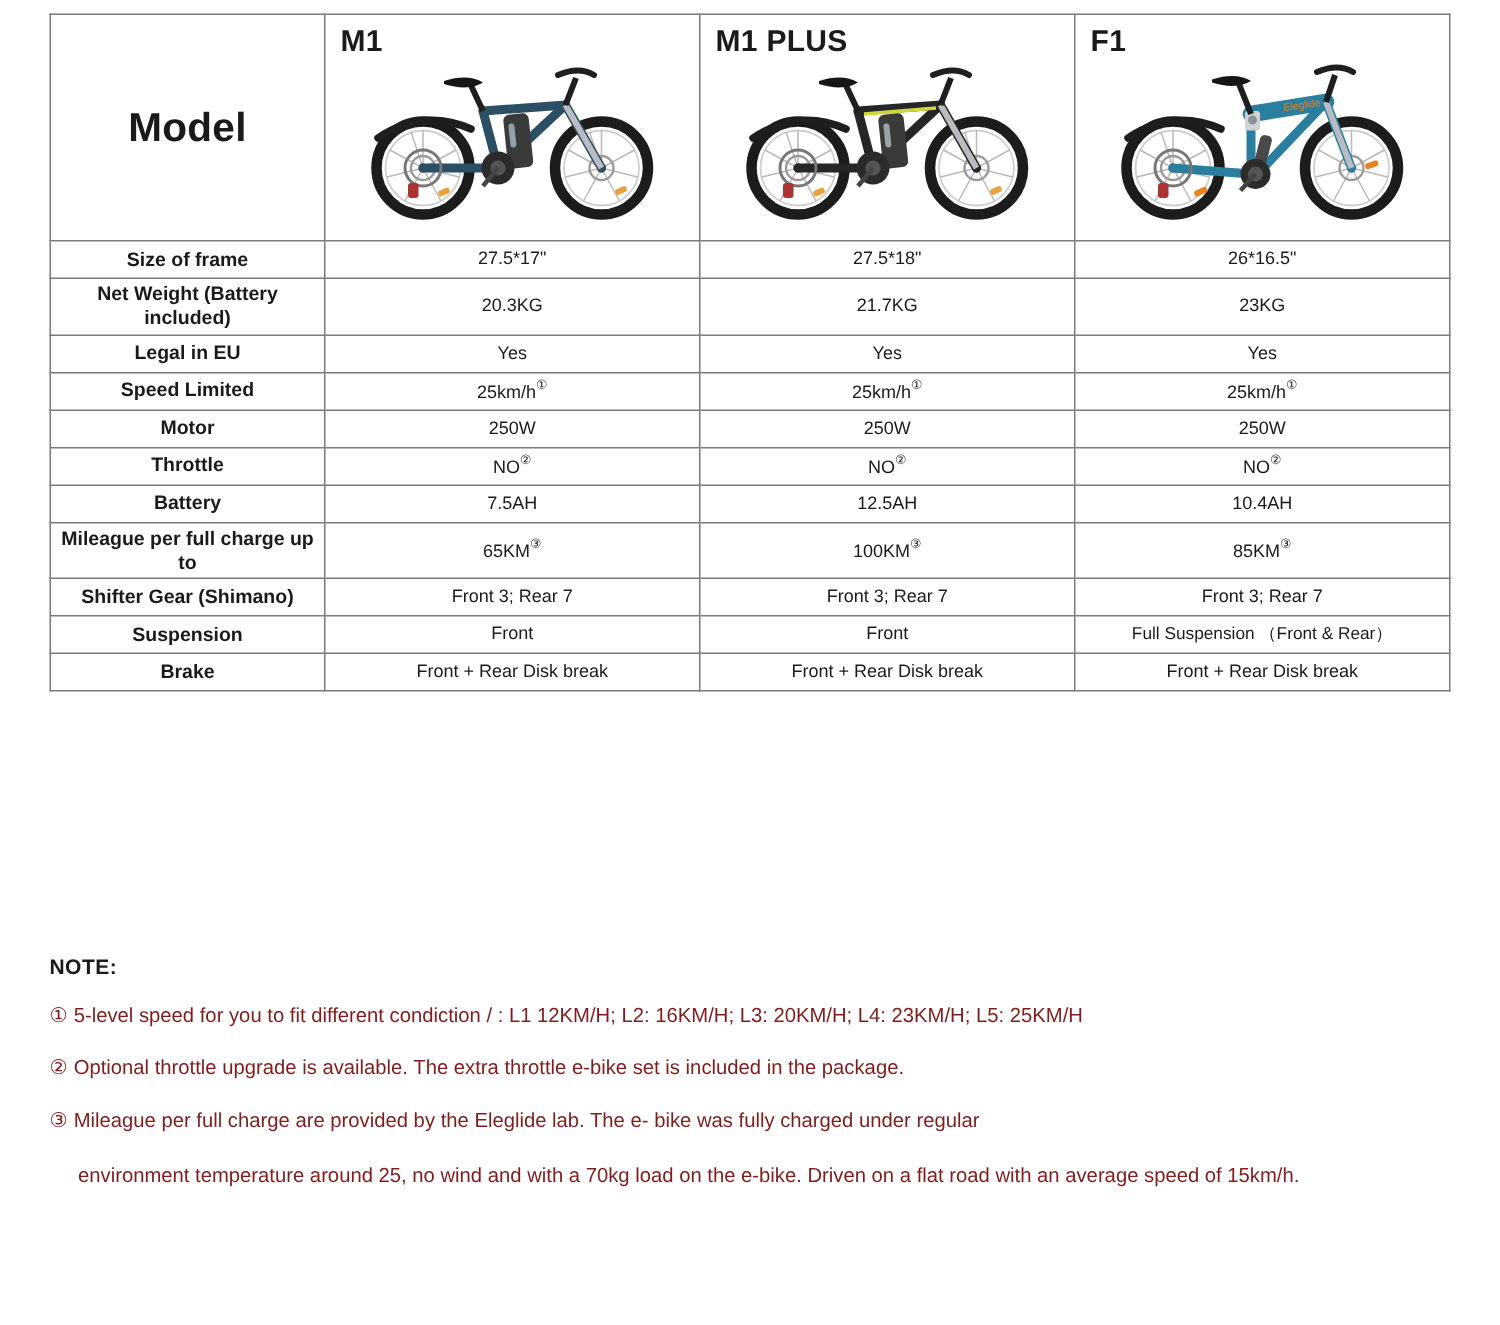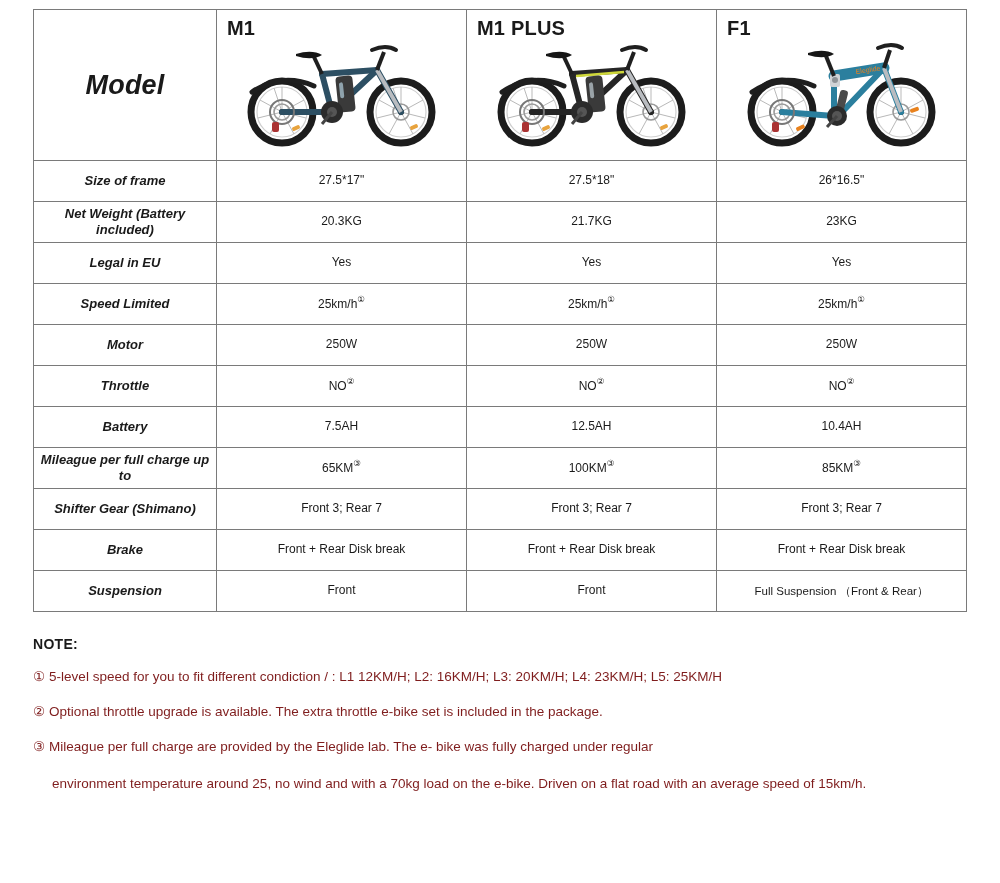--- a/index.html
+++ b/index.html
@@ -20,21 +20,21 @@
     width: 933px;
     border-collapse: collapse;
     table-layout: fixed;
   }
   .spec-table td {
     border: 1px solid #7a7a7a;
     padding: 0;
     vertical-align: middle;
     text-align: center;
   }
-  .col-label  { width: 183px; font-style: italic; }
+  .col-label  { width: 183px; }
   .col-model  { width: 250px; }
 
   
   .hdr-row td { height: 151px; position: relative; }
   .model-word {
     font-size: 27px;
     font-weight: bold;
     letter-spacing: .2px;
   }
   .model-cell { position: relative; }
@@ -47,21 +47,21 @@
     line-height: 1;
   }
   .bike-wrap {
     position: absolute;
     left: 0; right: 0; top: 12px; bottom: 4px;
     display: flex; align-items: center; justify-content: center;
   }
   .bike-svg { display:block; }
 
   
-  .spec-row td { height: 41px; text-align: center; }
+  .spec-row td { height: 25px; text-align: center; }
   .rowlabel {
     font-size: 13px;
     font-weight: bold;
     line-height: 1.25;
     padding: 2px 6px;
   }
   .cellval {
     font-size: 12px;
     font-weight: normal;
     line-height: 1.3;
@@ -436,45 +436,45 @@
         <td class="col-model">
             <div class="cellval">Front 3; Rear 7</div>
           </td>
         <td class="col-model">
             <div class="cellval">Front 3; Rear 7</div>
           </td>
       </tr>
 
       <tr class="spec-row">
         <td class="col-label">
+          <div class="rowlabel">Suspension</div>
+        </td>
+        <td class="col-model">
+            <div class="cellval">Front</div>
+          </td>
+        <td class="col-model">
+            <div class="cellval">Front</div>
+          </td>
+        <td class="col-model">
+            <div class="cellval small">Full Suspension （Front &amp; Rear）</div>
+          </td>
+      </tr>
+
+      <tr class="spec-row">
+        <td class="col-label">
           <div class="rowlabel">Brake</div>
         </td>
         <td class="col-model">
             <div class="cellval">Front + Rear Disk break</div>
           </td>
         <td class="col-model">
             <div class="cellval">Front + Rear Disk break</div>
           </td>
         <td class="col-model">
             <div class="cellval">Front + Rear Disk break</div>
-          </td>
-      </tr>
-
-      <tr class="spec-row">
-        <td class="col-label">
-          <div class="rowlabel">Suspension</div>
-        </td>
-        <td class="col-model">
-            <div class="cellval">Front</div>
-          </td>
-        <td class="col-model">
-            <div class="cellval">Front</div>
-          </td>
-        <td class="col-model">
-            <div class="cellval small">Full Suspension （Front &amp; Rear）</div>
           </td>
       </tr>
 
 
     </tbody>
   </table>
 
   <div class="notes">
     <div class="note-title">NOTE:</div>
 

